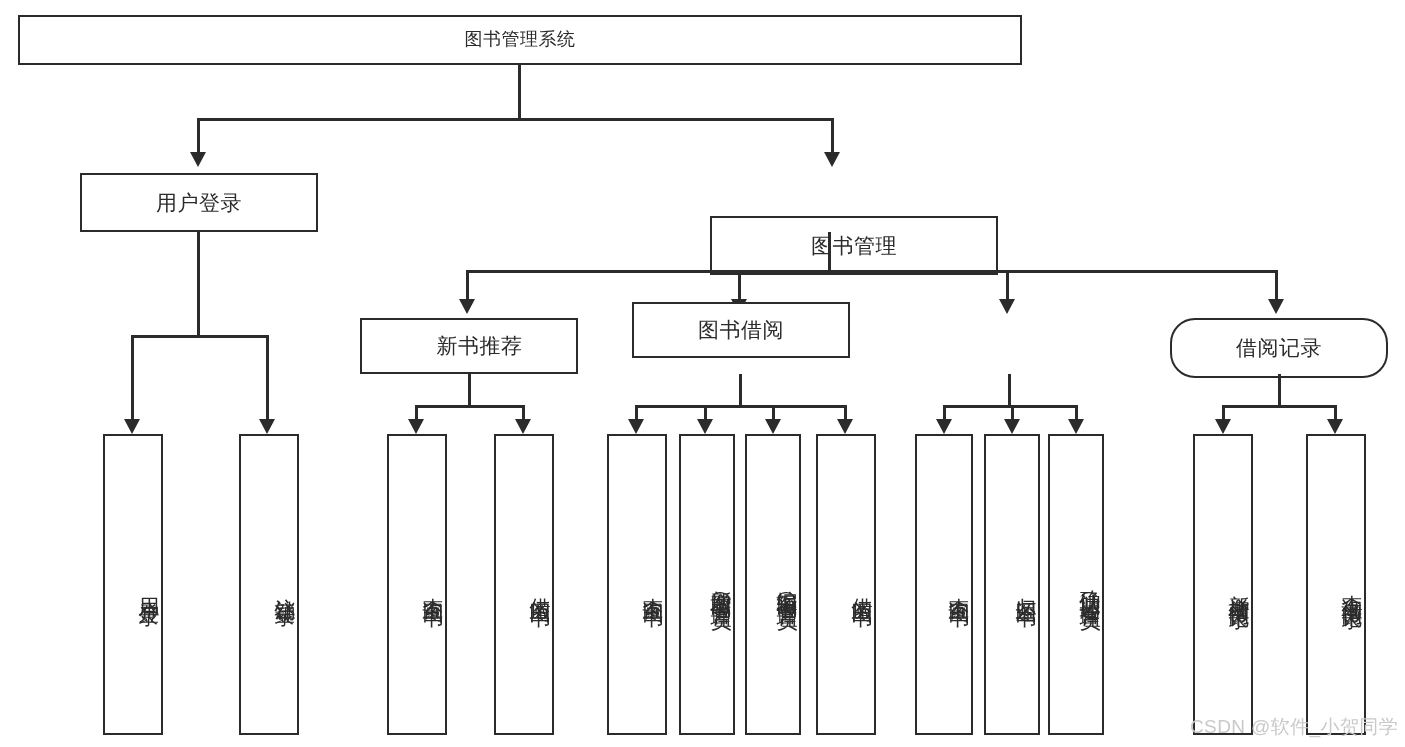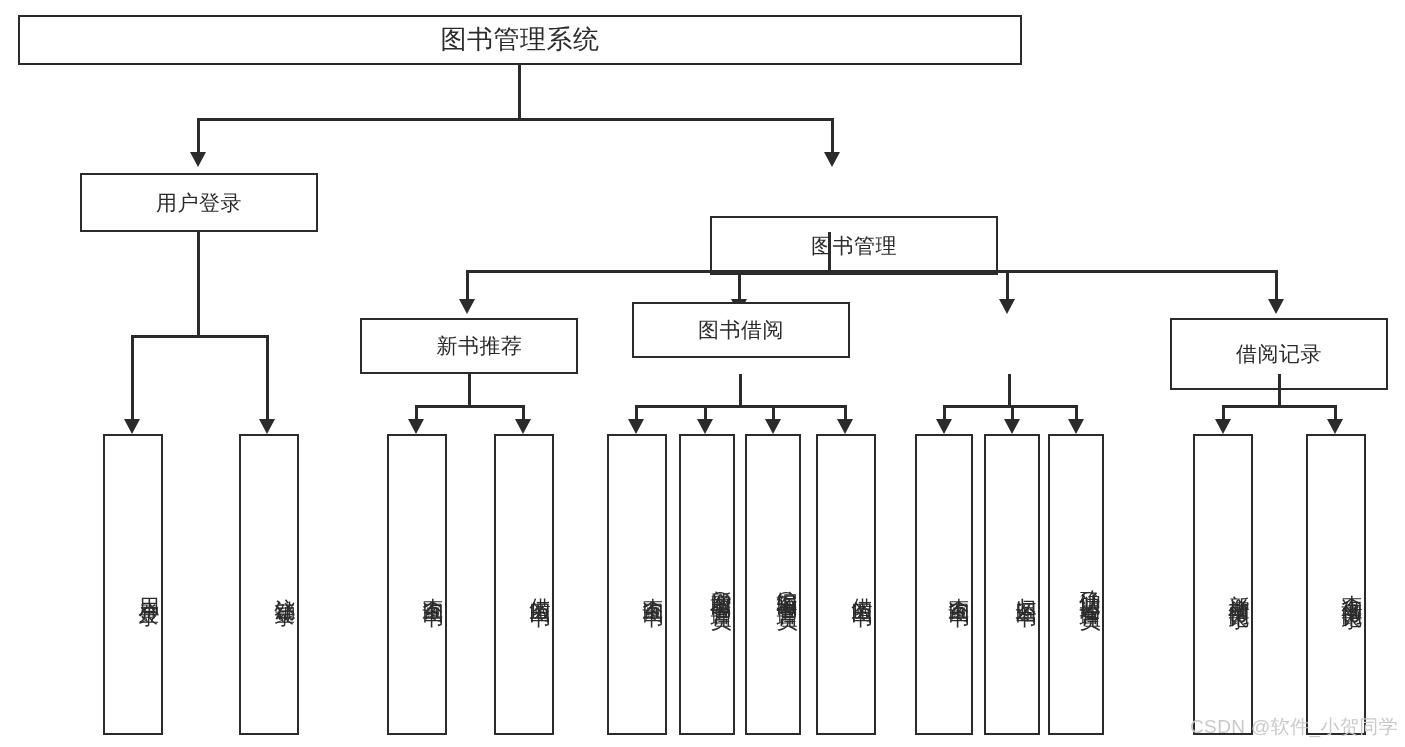--- a/index.html
+++ b/index.html
@@ -28,21 +28,21 @@
     align-items: center;
     justify-content: center;
     color: #2b2b2b;
     letter-spacing: 0.5px;
   }
   .node.h {              
     font-size: 21px;
     line-height: 1.2;
   }
   .node.root {
-    font-size: 26px;
+    font-size: 18px;
   }
   .node.v {              
     writing-mode: vertical-rl;
     text-orientation: upright;
     font-size: 21px;
     line-height: 1.18;
     letter-spacing: 3px;
     padding-top: 4px;
     align-items: flex-start;
     justify-content: center;
@@ -119,21 +119,21 @@
   <div class="arrow" style="left:999px; top:299px;"></div>
 
   <div class="vline" style="left:1275px; top:270px; width:3px; height:30px;"></div>
   <div class="arrow" style="left:1268px; top:299px;"></div>
 
   <div class="node h" style="left:360px; top:318px; width:218px; height:56px;padding-left:21px;">新书推荐</div>
 
   <div class="node h" style="left:632px; top:302px; width:218px; height:56px;">图书借阅</div>
 
 
-  <div class="node h" style="left:1170px; top:318px; width:218px; height:72px;">借阅记录</div>
+  <div class="node h" style="left:1170px; top:318px; width:218px; height:60px;border-radius:25px;">借阅记录</div>
 
   <div class="vline" style="left:468px; top:374px; width:3px; height:31px;"></div>
   <div class="hline" style="left:415px; top:405px; width:110px; height:3px;"></div>
   <div class="vline" style="left:415px; top:405px; width:3px; height:16px;"></div>
   <div class="arrow" style="left:408px; top:419px;"></div>
   <div class="vline" style="left:522px; top:405px; width:3px; height:16px;"></div>
   <div class="arrow" style="left:515px; top:419px;"></div>
 
   <div class="vline" style="left:739px; top:374px; width:3px; height:31px;"></div>
   <div class="hline" style="left:635px; top:405px; width:212px; height:3px;"></div>

